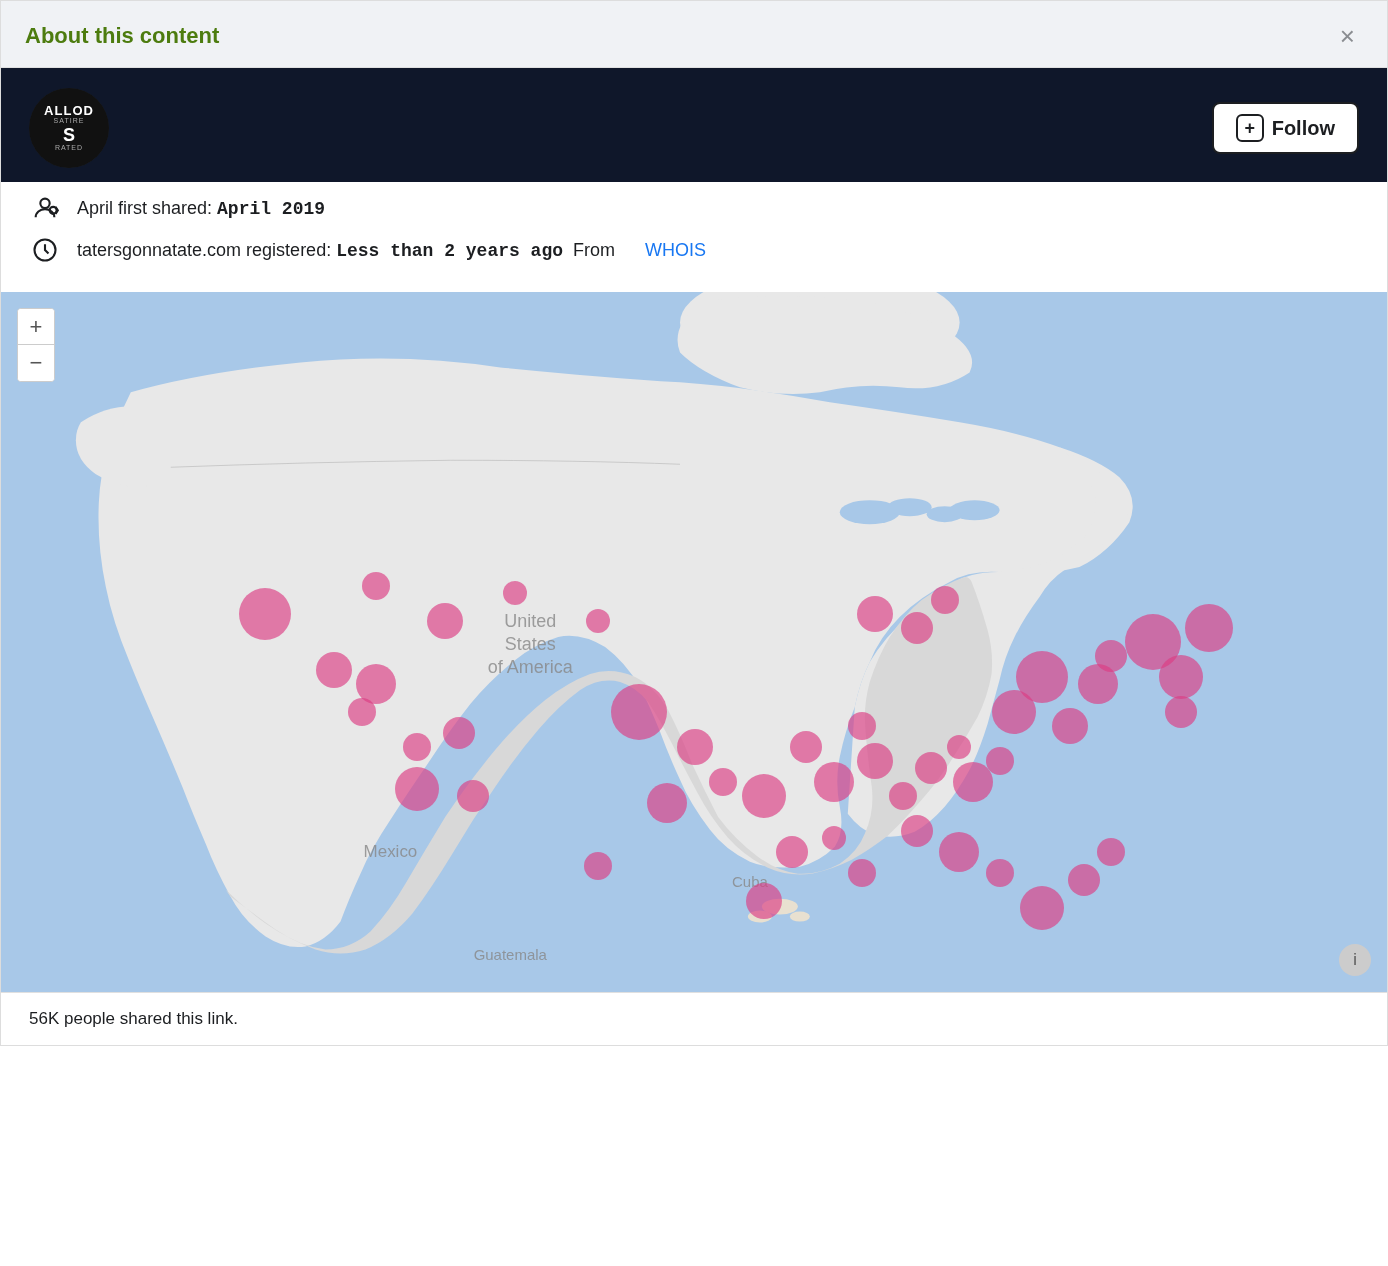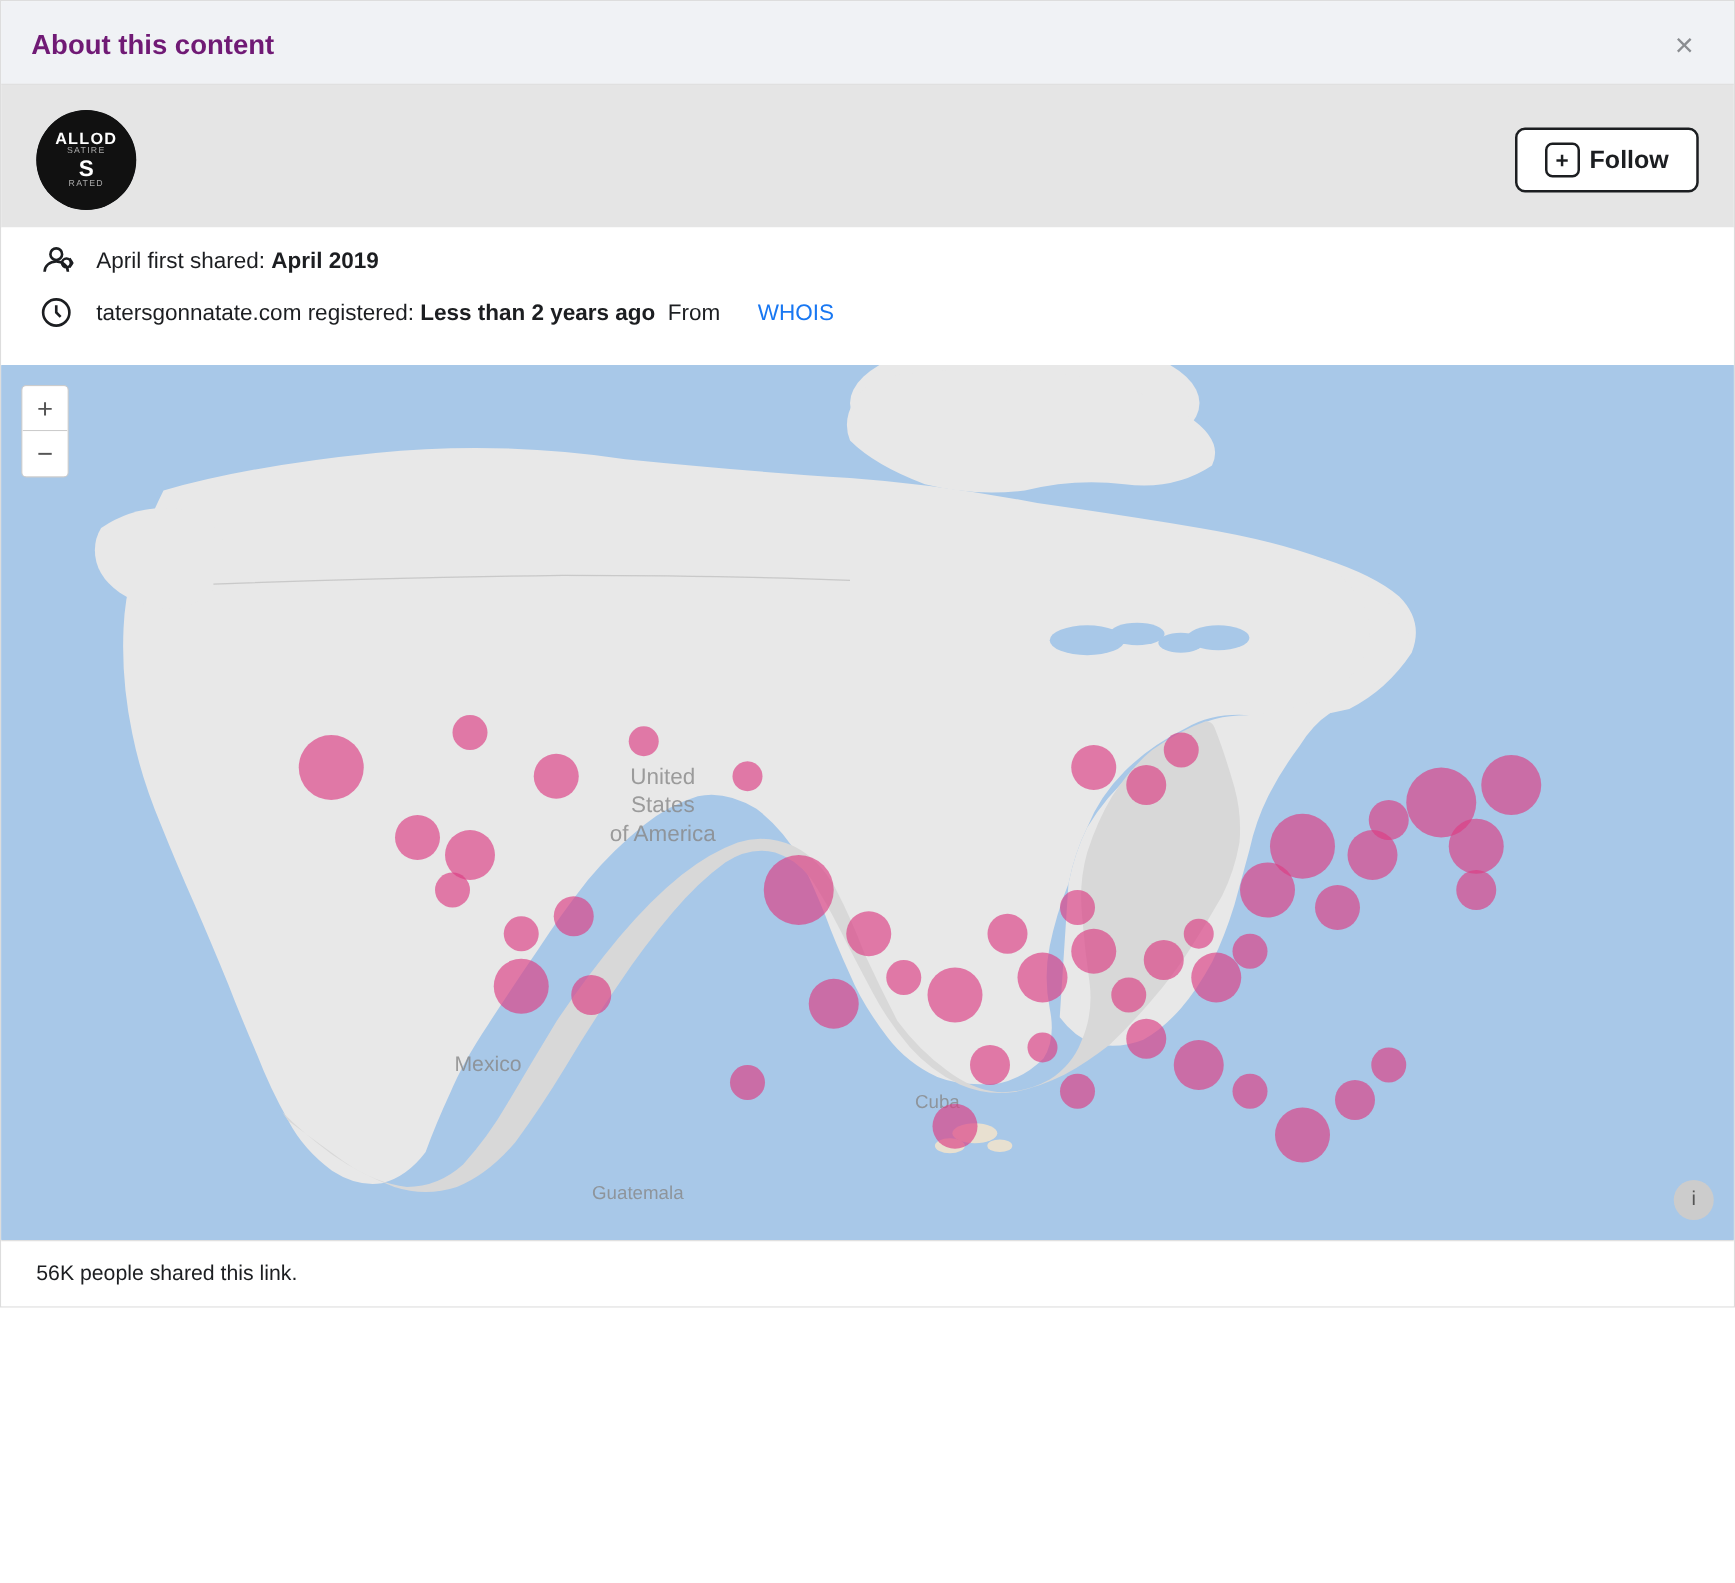--- a/index.html
+++ b/index.html
@@ -18,37 +18,37 @@
       display: flex;
       justify-content: space-between;
       align-items: center;
       padding: 18px 24px 14px 24px;
       border-bottom: 1px solid #e0e0e0;
       background: #f0f2f5;
     }
     .modal-title {
       font-size: 22px;
       font-weight: 700;
-      color: #701a75;
+      color: #4d7c0f;
     }
     .close-btn {
       font-size: 26px;
       color: #8a8d91;
       cursor: pointer;
       background: none;
       border: none;
       line-height: 1;
       padding: 4px 8px;
     }
     .page-info-section {
       padding: 20px 28px 14px 28px;
       display: flex;
       align-items: flex-start;
       gap: 18px;
-      background: #e5e5e5;
+      background: #0f172a;
     }
     .page-avatar {
       width: 80px;
       height: 80px;
       border-radius: 50%;
       background: #1c1e21;
       flex-shrink: 0;
       display: flex;
       align-items: center;
       justify-content: center;
@@ -152,20 +152,21 @@
     }
     .meta-icon svg {
       width: 28px;
       height: 28px;
       stroke: #1c1e21;
       fill: none;
       stroke-width: 1.8;
     }
     .meta-text strong {
       font-weight: 700;
+      font-family: Liberation Mono, monospace;
     }
     .meta-text .whois-link {
       color: #1877f2;
       cursor: pointer;
       margin-left: 20px;
     }
     .section-divider {
       background: #f0f2f5;
       padding: 10px 28px;
       font-size: 13px;

